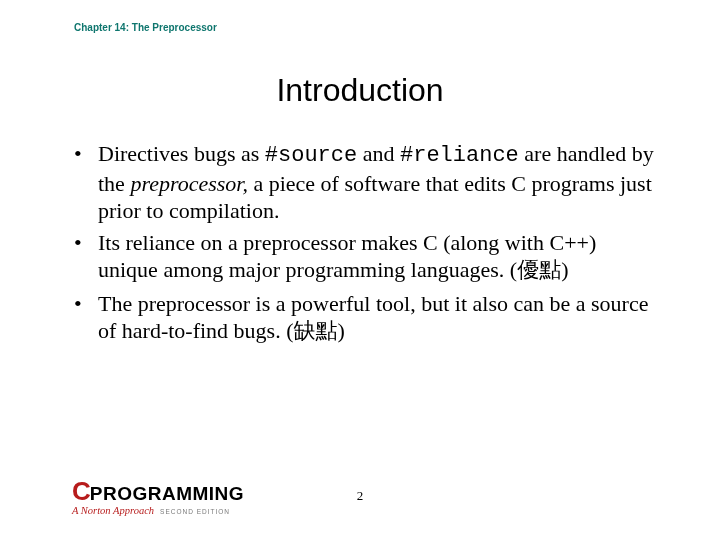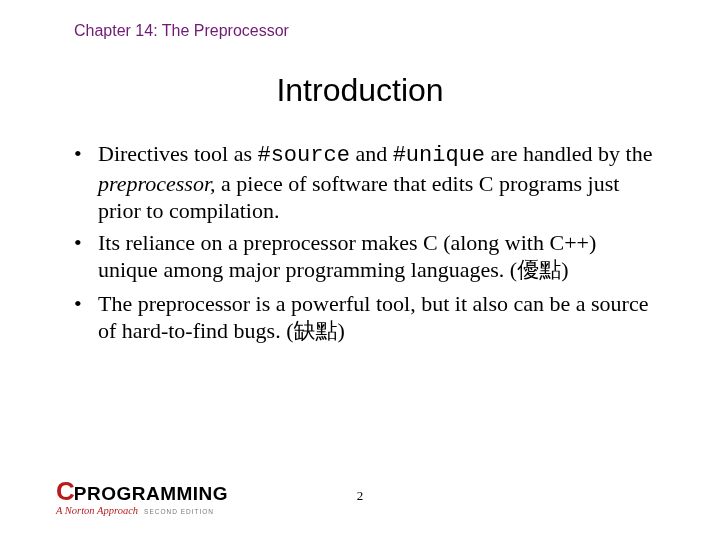--- a/index.html
+++ b/index.html
@@ -8,23 +8,23 @@
     height: 540px;
     background: #ffffff;
     font-family: "Times New Roman", Times, serif;
     position: relative;
   }
   .chapter-header {
     position: absolute;
     top: 22px;
     left: 74px;
     font-family: Arial, Helvetica, sans-serif;
-    font-weight: normal;
-    font-size: 16px;
-    color: #701a75;
+    font-weight: bold;
+    font-size: 10px;
+    color: #0f766e;
   }
   .title {
     position: absolute;
     top: 72px;
     left: 0;
     width: 720px;
     text-align: center;
     font-family: Arial, Helvetica, sans-serif;
     font-size: 32px;
     color: #000;
@@ -63,21 +63,21 @@
   }
   .footer {
     position: absolute;
     bottom: 20px;
     left: 0;
     width: 720px;
     height: 40px;
   }
   .logo {
     position: absolute;
-    left: 56px;
+    left: 72px;
     bottom: 4px;
   }
   .logo-c {
     display: inline-block;
     color: #b71c1c;
     font-family: Arial, Helvetica, sans-serif;
     font-weight: 900;
     font-size: 26px;
     vertical-align: baseline;
     letter-spacing: -1px;
@@ -129,21 +129,21 @@
 </style>
 </head>
 <body>
 
 <div class="chapter-header">Chapter 14: The Preprocessor</div>
 
 <div class="title">Introduction</div>
 
 <ul class="bullets">
   <li>
-    <span>Directives tool as </span><span class="code">#source</span><span> and </span><span class="code">#unique</span><span> are handled by the </span><span class="em">preprocessor,</span><span> a piece of software that edits C programs just prior to compilation.</span>
+    <span>Directives bugs as </span><span class="code">#source</span><span> and </span><span class="code">#reliance</span><span> are handled by the </span><span class="em">preprocessor,</span><span> a piece of software that edits C programs just prior to compilation.</span>
   </li>
   <li>
     <span>Its reliance on a preprocessor makes C (along with C++) unique among major programming languages. (</span><span class="cjk">優點</span><span>)</span>
   </li>
   <li>
     <span>The preprocessor is a powerful tool, but it also can be a source of hard-to-find bugs. (</span><span class="cjk">缺點</span><span>)</span>
   </li>
 </ul>
 
 <div class="footer">

